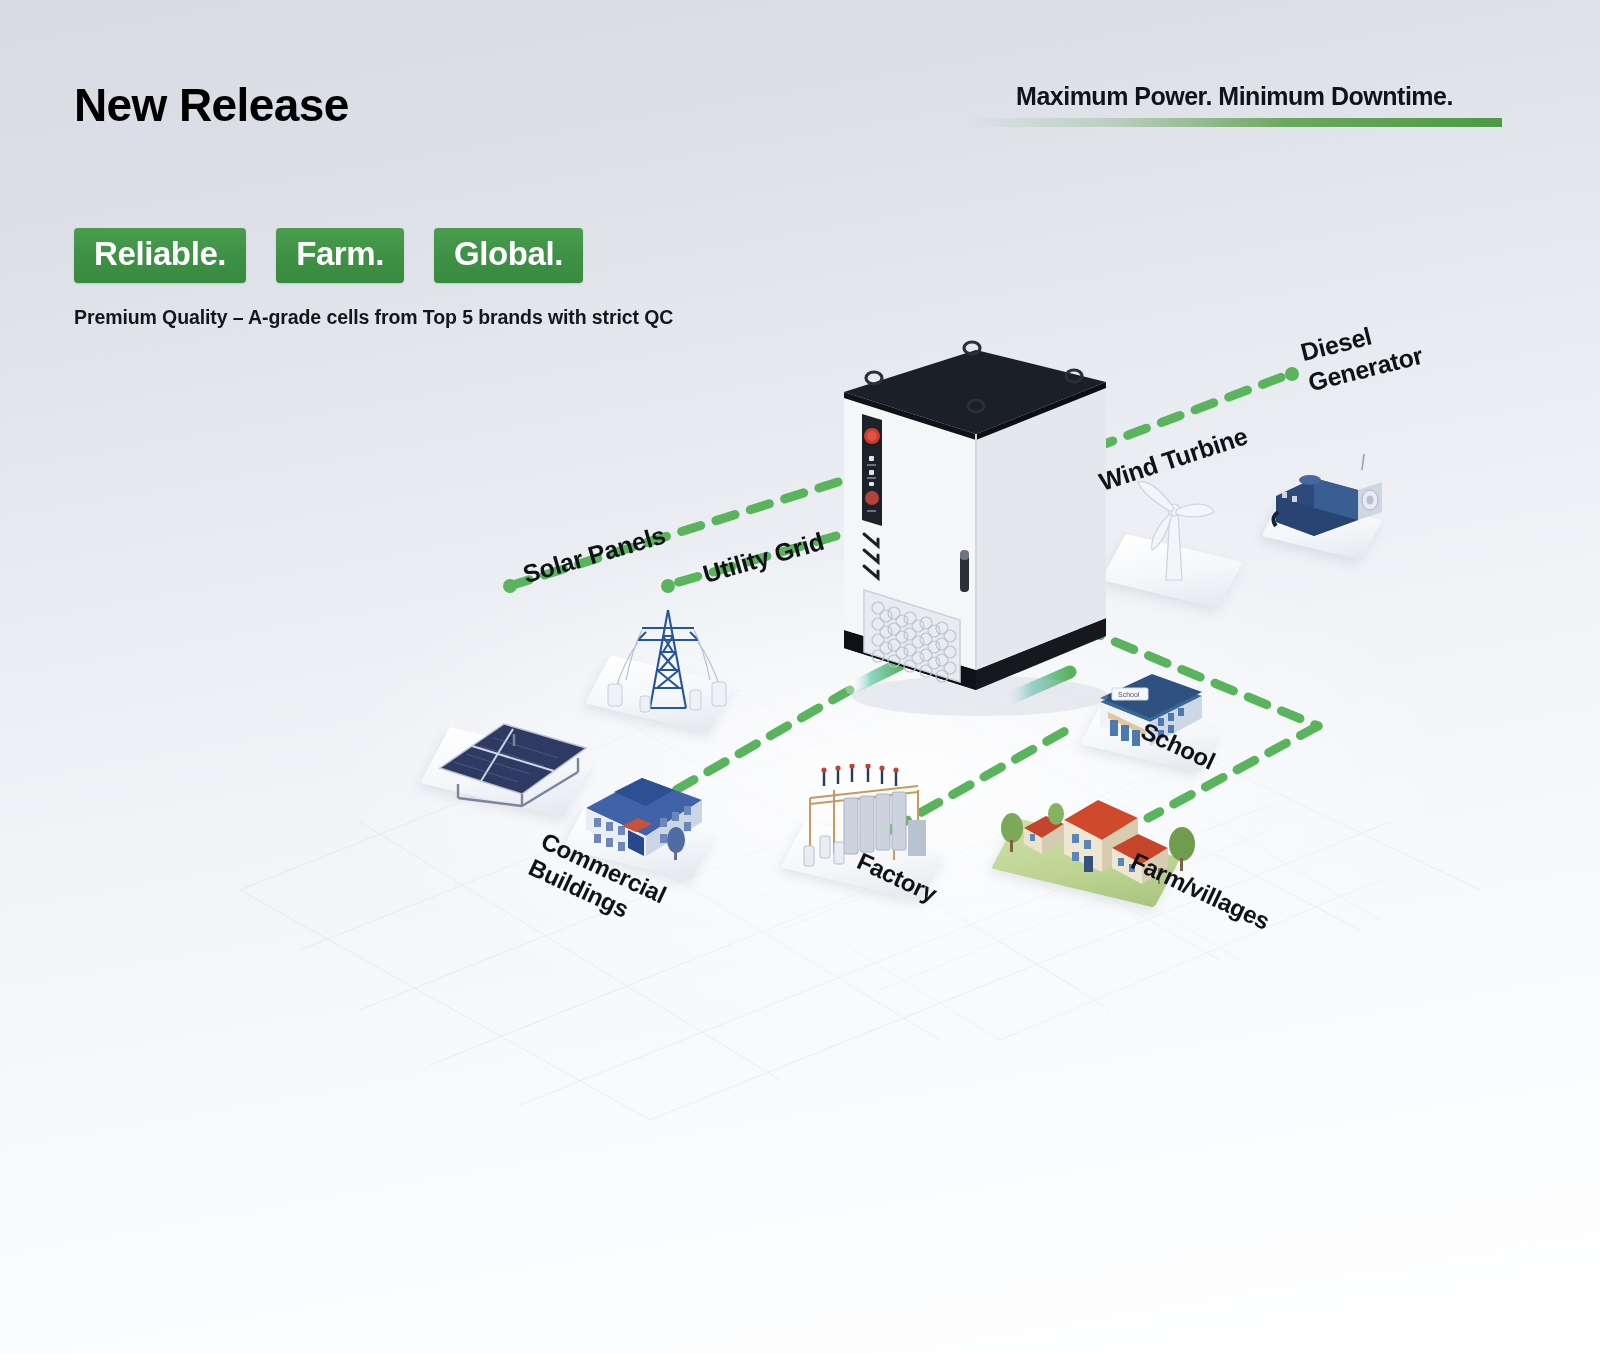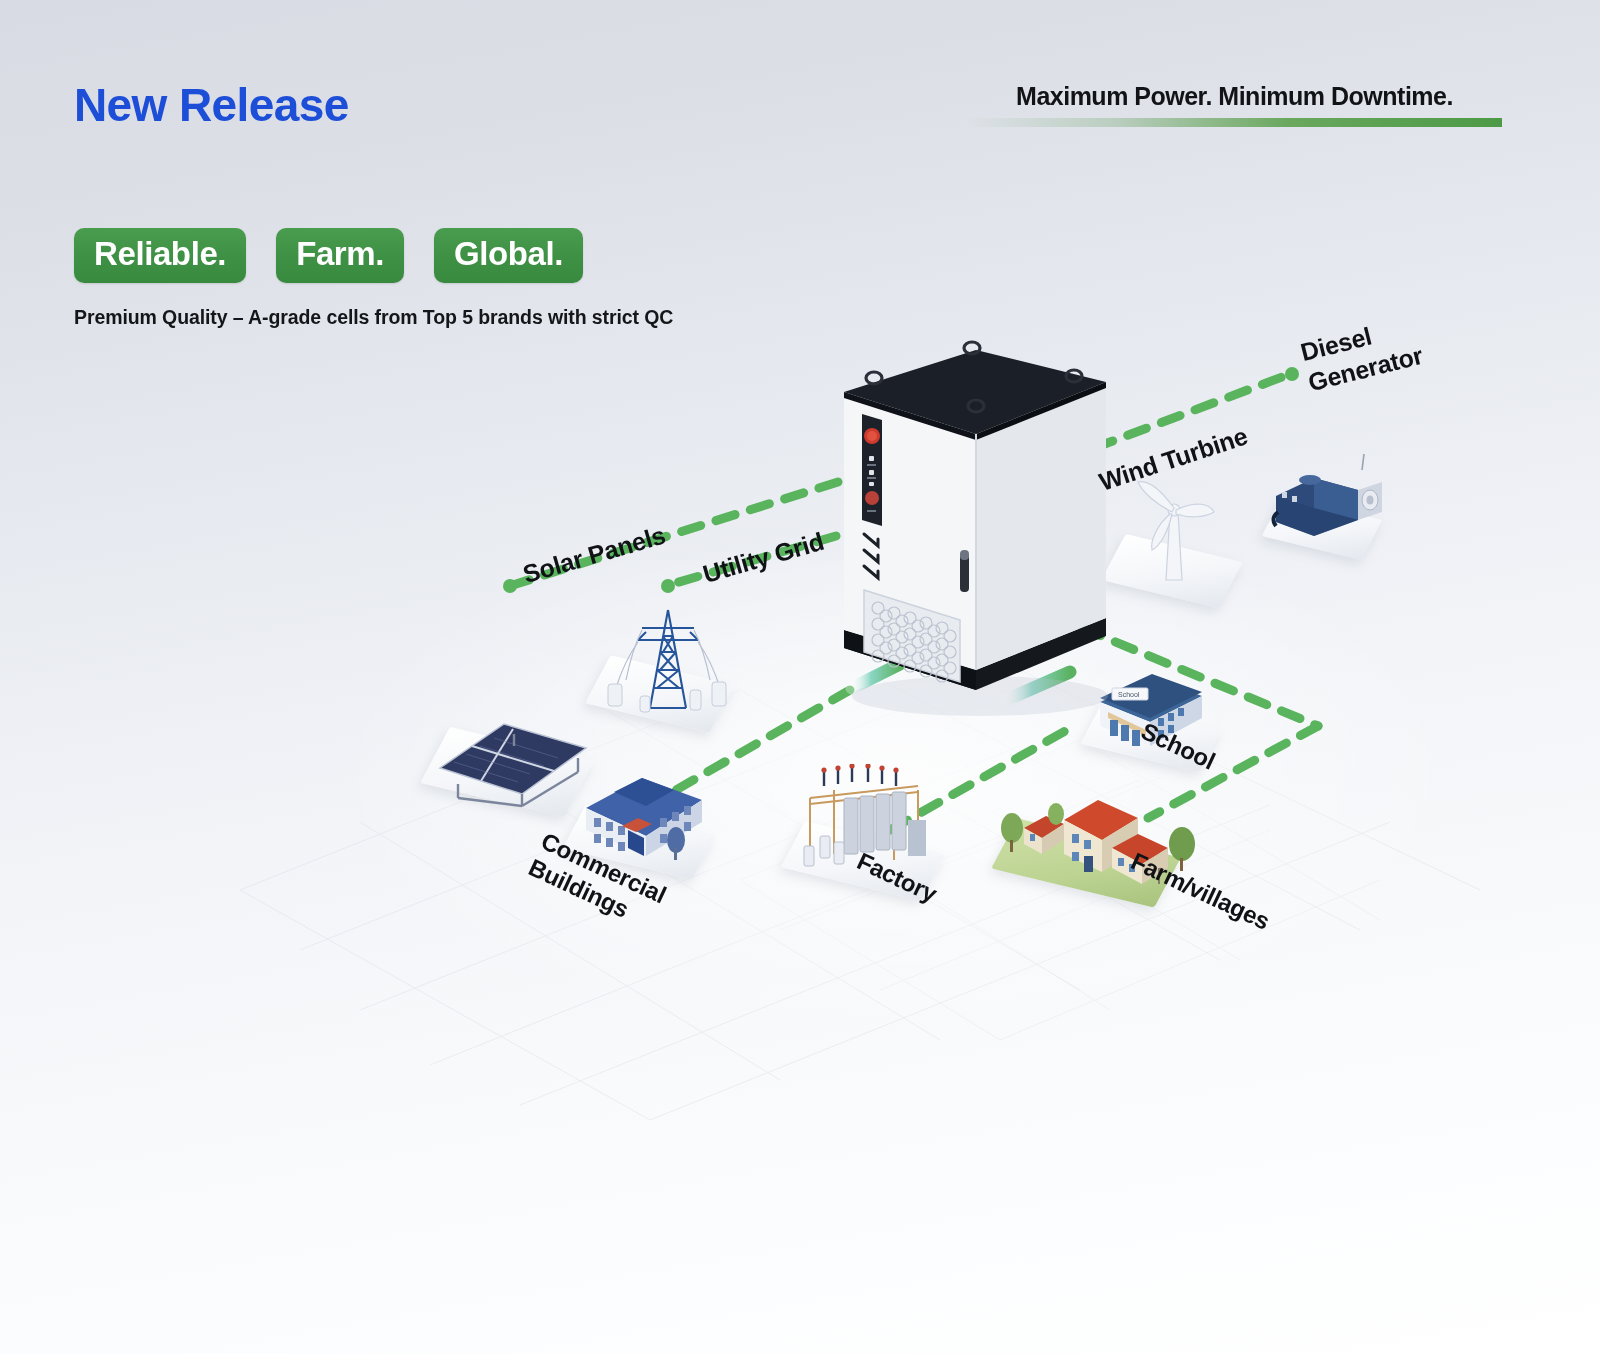--- a/index.html
+++ b/index.html
@@ -6,27 +6,27 @@
   body{
     width:1600px;height:1354px;position:relative;overflow:hidden;
     font-family:"Liberation Sans", sans-serif;
     background:linear-gradient(170deg,#d8dbe3 0%,#dcdfe6 14%,#e6e9ef 32%,#f1f3f7 52%,#f7f9fb 70%,#fcfdfe 86%,#ffffff 100%);
   }
   .stage{position:absolute;inset:0;}
 
   
   .headline{position:absolute;left:74px;top:78px;width:760px;}
   .h-line{
-    font-size:46px;font-weight:bold;color:#1d4ed8;line-height:1.18;
+    font-size:46px;font-weight:bold;color:#000000;line-height:1.18;
     letter-spacing:-0.6px;white-space:nowrap;
   }
   .badges{position:absolute;left:74px;top:228px;display:flex;gap:30px;}
   .badge{
     background:linear-gradient(180deg,#4a9c4f 0%,#3f9145 48%,#388a3f 100%);
-    border-radius:10px;padding:7px 20px 10px 20px;
+    border-radius:4px;padding:7px 20px 10px 20px;
     color:#ffffff;font-size:33px;font-weight:bold;letter-spacing:-0.4px;
     box-shadow:0 1px 2px rgba(0,0,0,.12);
   }
   .features{position:absolute;left:74px;top:308px;}
   .feat{
     font-size:19.5px;font-weight:bold;color:#14161a;
     line-height:1.0;margin-bottom:16px;letter-spacing:-0.1px;white-space:nowrap;
   }
   .tagline-wrap{position:absolute;right:98px;top:82px;text-align:center;}
   .tagline{

